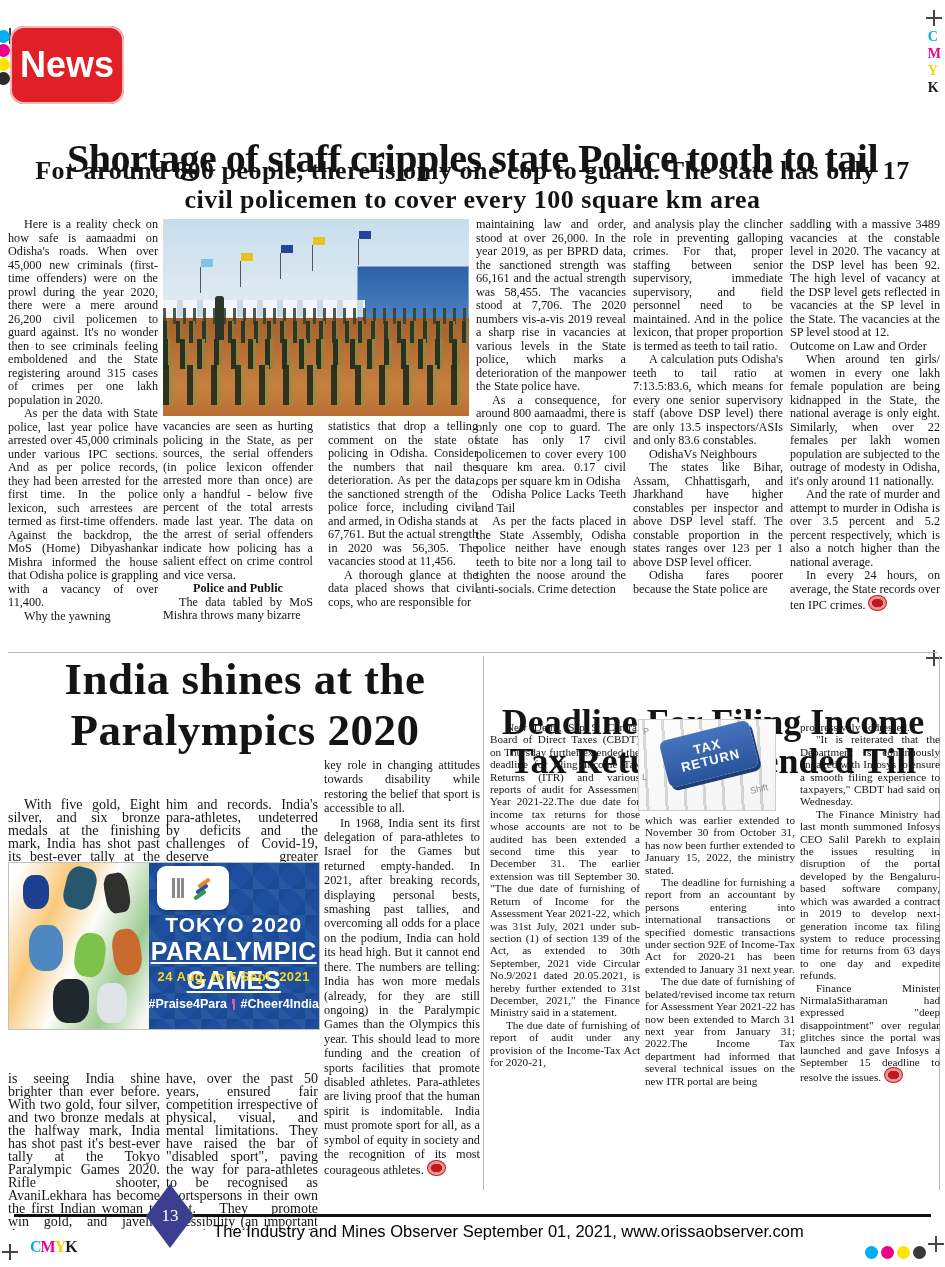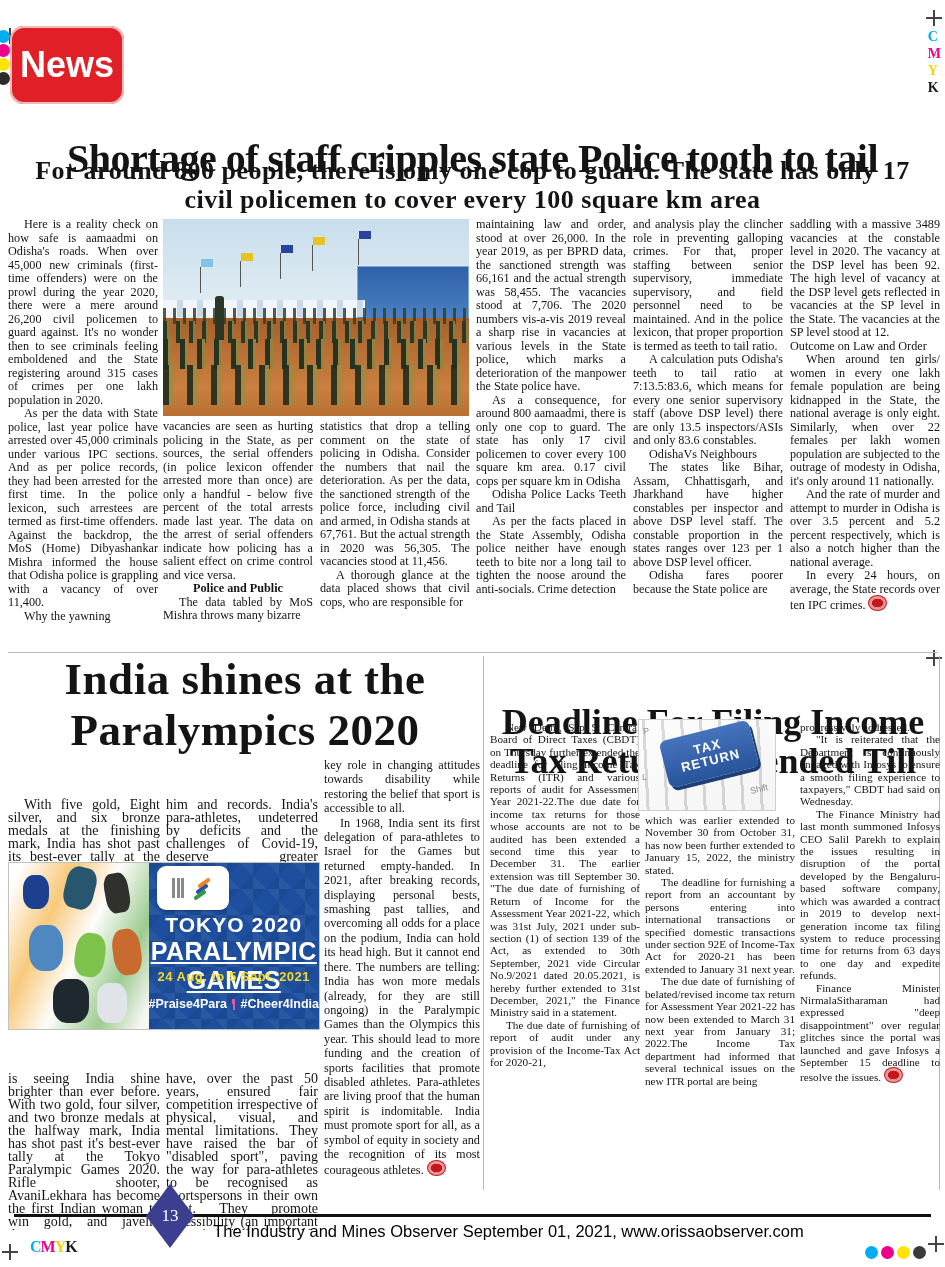--- a/index.html
+++ b/index.html
@@ -165,21 +165,21 @@
   <div class="col a1" style="left:8px;top:218px;height:432px;">
     <p class="ind">Here is a reality check on how safe is aamaadmi on Odisha's roads. When over 45,000 new criminals (first-time offenders) were on the prowl during the year 2020, there were a mere around 26,200 civil policemen to guard against.  It's no wonder then to see criminals feeling emboldened and the State registering around 315 cases of crimes per one lakh population in 2020.</p>
     <p class="ind">As per the data with State police, last year police have arrested over 45,000 criminals under various IPC sections. And as per police records, they had been arrested for the first time. In the police lexicon, such arrestees are termed as first-time offenders. Against the backdrop, the MoS (Home) Dibyashankar Mishra informed the house that Odisha police is grappling with a vacancy of over 11,400.</p>
     <p class="ind">Why the yawning</p>
   </div>
   <div class="col a1" style="left:163px;top:420px;height:232px;">
     <p>vacancies are seen as hurting policing in the State, as per sources, the serial offenders (in police lexicon offender arrested more than once) are only a handful - below five percent of the total arrests made last year. The data on the arrest of serial offenders indicate how policing has a salient effect on crime control and vice versa.</p>
     <p class="sub-c">Police and Public</p>
     <p class="ind">The data tabled by MoS Mishra throws many bizarre</p>
   </div>
-  <div class="col a1" style="left:320px;top:420px;height:232px;">
+  <div class="col a1" style="left:328px;top:420px;height:232px;">
     <p>statistics that drop a telling comment on the state of policing in Odisha. Consider the numbers that nail the deterioration. As per the data, the sanctioned strength of the police force, including civil and armed, in Odisha stands at 67,761. But the actual strength in 2020 was 56,305. The vacancies stood at 11,456.</p>
     <p class="ind">A thorough glance at the data placed shows that civil cops, who are responsible for</p>
   </div>
   <div class="col a1" style="left:476px;top:218px;height:434px;">
     <p>maintaining law and order, stood at over 26,000. In the year 2019, as per BPRD data, the sanctioned strength was 66,161 and the actual strength was 58,455. The vacancies stood at 7,706. The 2020 numbers vis-a-vis 2019 reveal a sharp rise in vacancies at various levels in the State police, which marks a deterioration of the manpower the State police have.</p>
     <p class="ind">As a consequence, for around 800 aamaadmi, there is only one cop to guard. The state has only 17 civil policemen to cover every 100 square km area. 0.17 civil cops per square km in Odisha</p>
     <p class="ind">Odisha Police Lacks Teeth and Tail</p>
     <p class="ind">As per the facts placed in the State Assembly, Odisha police neither have enough teeth to bite nor a long tail to tighten the noose around the anti-socials. Crime detection</p>
   </div>
   <div class="col a1" style="left:633px;top:218px;height:434px;">

